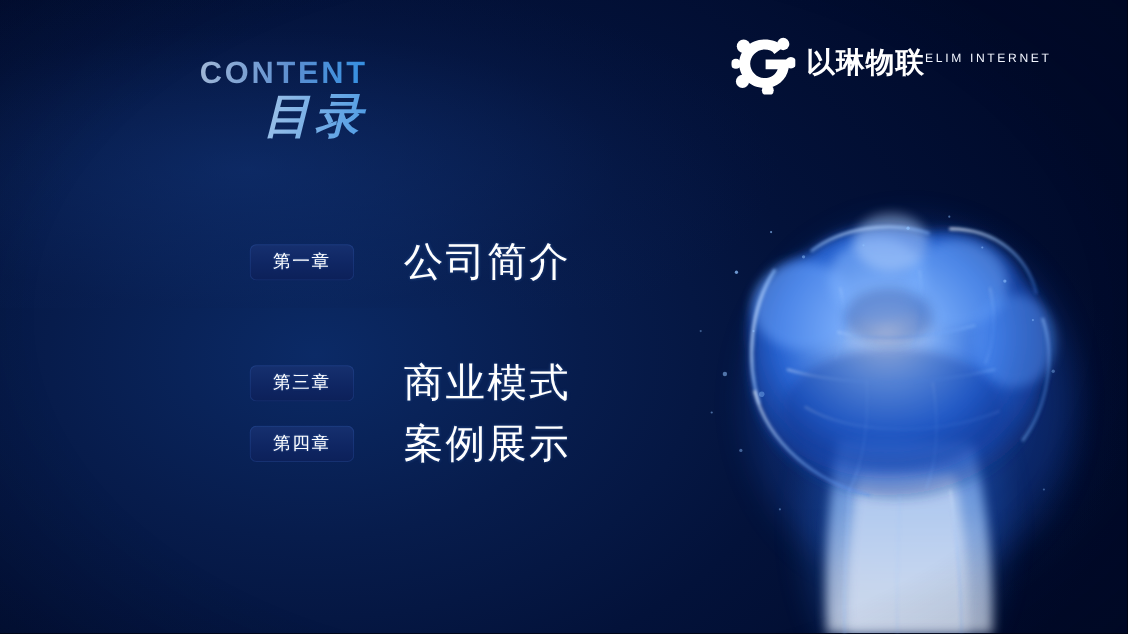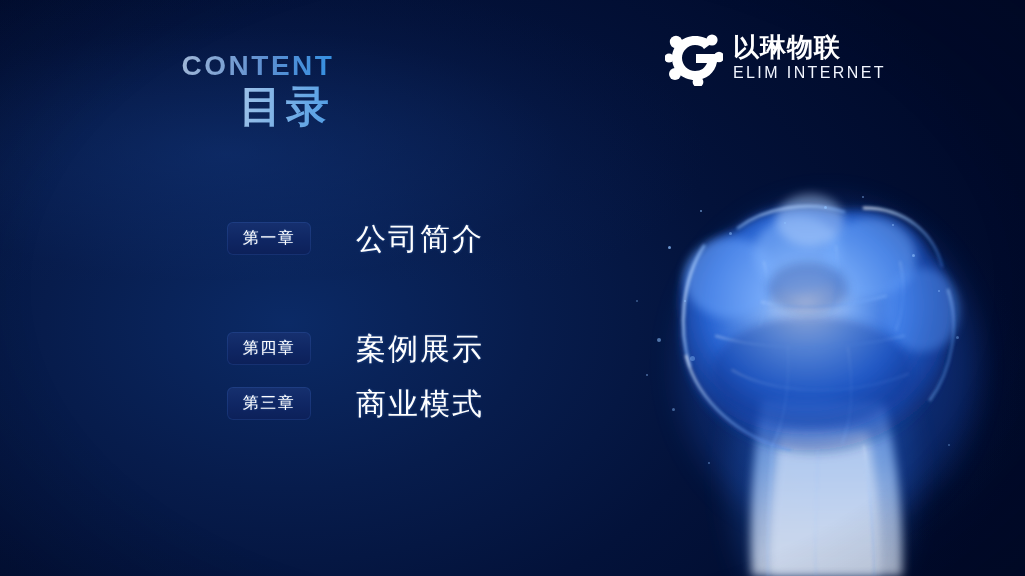--- a/index.html
+++ b/index.html
@@ -90,31 +90,31 @@
   }
   .logo-jiaou svg { display:block; }
   .logo-elim {
     display: flex;
     align-items: center;
     gap: 10px;
     flex: 0 0 auto;
   }
   .elim-mark { width: 58px; height: 56px; flex: 0 0 auto; }
   .elim-mark svg { display:block; }
-  .elim-text { display: flex; flex-direction: column; justify-content: center; }
+  .elim-text { display: flex; flex-direction: row; justify-content: center; }
   .elim-cn {
     font-size: 26px;
     line-height: 1.05;
     font-weight: 700;
     color: #ffffff;
     letter-spacing: 1px;
     font-family: "DejaVu Sans", "Liberation Sans", sans-serif;
   }
   .elim-en {
-    font-size: 16px;
+    font-size: 11px;
     line-height: 1.1;
     color: #f2f6ff;
     letter-spacing: 2.4px;
     margin-top: 3px;
     font-weight: 400;
   }
 
   
   .title-block {
     position: absolute;
@@ -140,59 +140,60 @@
     letter-spacing: 4px;
     line-height: 1.05;
     margin-top: 4px;
     margin-left: 56px;
     background: linear-gradient(100deg, #cfdcf0 0%, #9fc2e8 30%, #4f9ce4 70%, #2d8fe6 100%);
     -webkit-background-clip: text;
     background-clip: text;
     color: transparent;
     -webkit-text-fill-color: transparent;
     font-family: "DejaVu Sans", "Liberation Sans", sans-serif;
+    font-style: italic;
   }
 
   
   .toc {
     position: absolute;
     left: 227px; top: 222px;
     width: 360px;
   }
   .toc-row {
     display: flex;
     align-items: center;
     height: 33px;
     margin-bottom: 22px;
   }
   .toc-row:last-child { margin-bottom: 0; }
 
   .chapter-badge {
-    width: 84px;
+    width: 95px;
     height: 33px;
     flex: 0 0 auto;
     border-radius: 6px;
     background: linear-gradient(180deg, #16306f 0%, #0f2663 55%, #0c2059 100%);
     display: flex;
     align-items: center;
     justify-content: center;
     box-shadow: inset 0 0 0 1px rgba(60,110,200,0.22);
   }
   .chapter-badge-label {
     font-size: 16px;
     font-weight: 500;
     color: #ffffff;
     letter-spacing: 1.5px;
     font-family: "DejaVu Sans", "Liberation Sans", sans-serif;
     text-shadow: 0 0 2px rgba(120,180,255,0.45);
   }
 
   .toc-title {
     margin-left: 45px;
-    font-size: 30px;
+    font-size: 36px;
     font-weight: 500;
     color: #ffffff;
     letter-spacing: 2px;
     line-height: 1;
     white-space: nowrap;
     font-family: "DejaVu Sans", "Liberation Sans", sans-serif;
     text-shadow: 0 0 3px rgba(110,170,255,0.35);
   }
 </style>
 </head>
@@ -349,27 +350,27 @@
         <span class="chapter-badge-label">第一章</span>
       </div>
       <div class="toc-title">公司简介</div>
     </div>
 
     <div class="toc-row">
     </div>
 
     <div class="toc-row">
       <div class="chapter-badge">
-        <span class="chapter-badge-label">第四章</span>
-      </div>
-      <div class="toc-title">案例展示</div>
+        <span class="chapter-badge-label">第三章</span>
+      </div>
+      <div class="toc-title">商业模式</div>
     </div>
 
     <div class="toc-row">
       <div class="chapter-badge">
-        <span class="chapter-badge-label">第三章</span>
-      </div>
-      <div class="toc-title">商业模式</div>
+        <span class="chapter-badge-label">第四章</span>
+      </div>
+      <div class="toc-title">案例展示</div>
     </div>
 
   </div>
 
 </div>
 
 </body></html>

